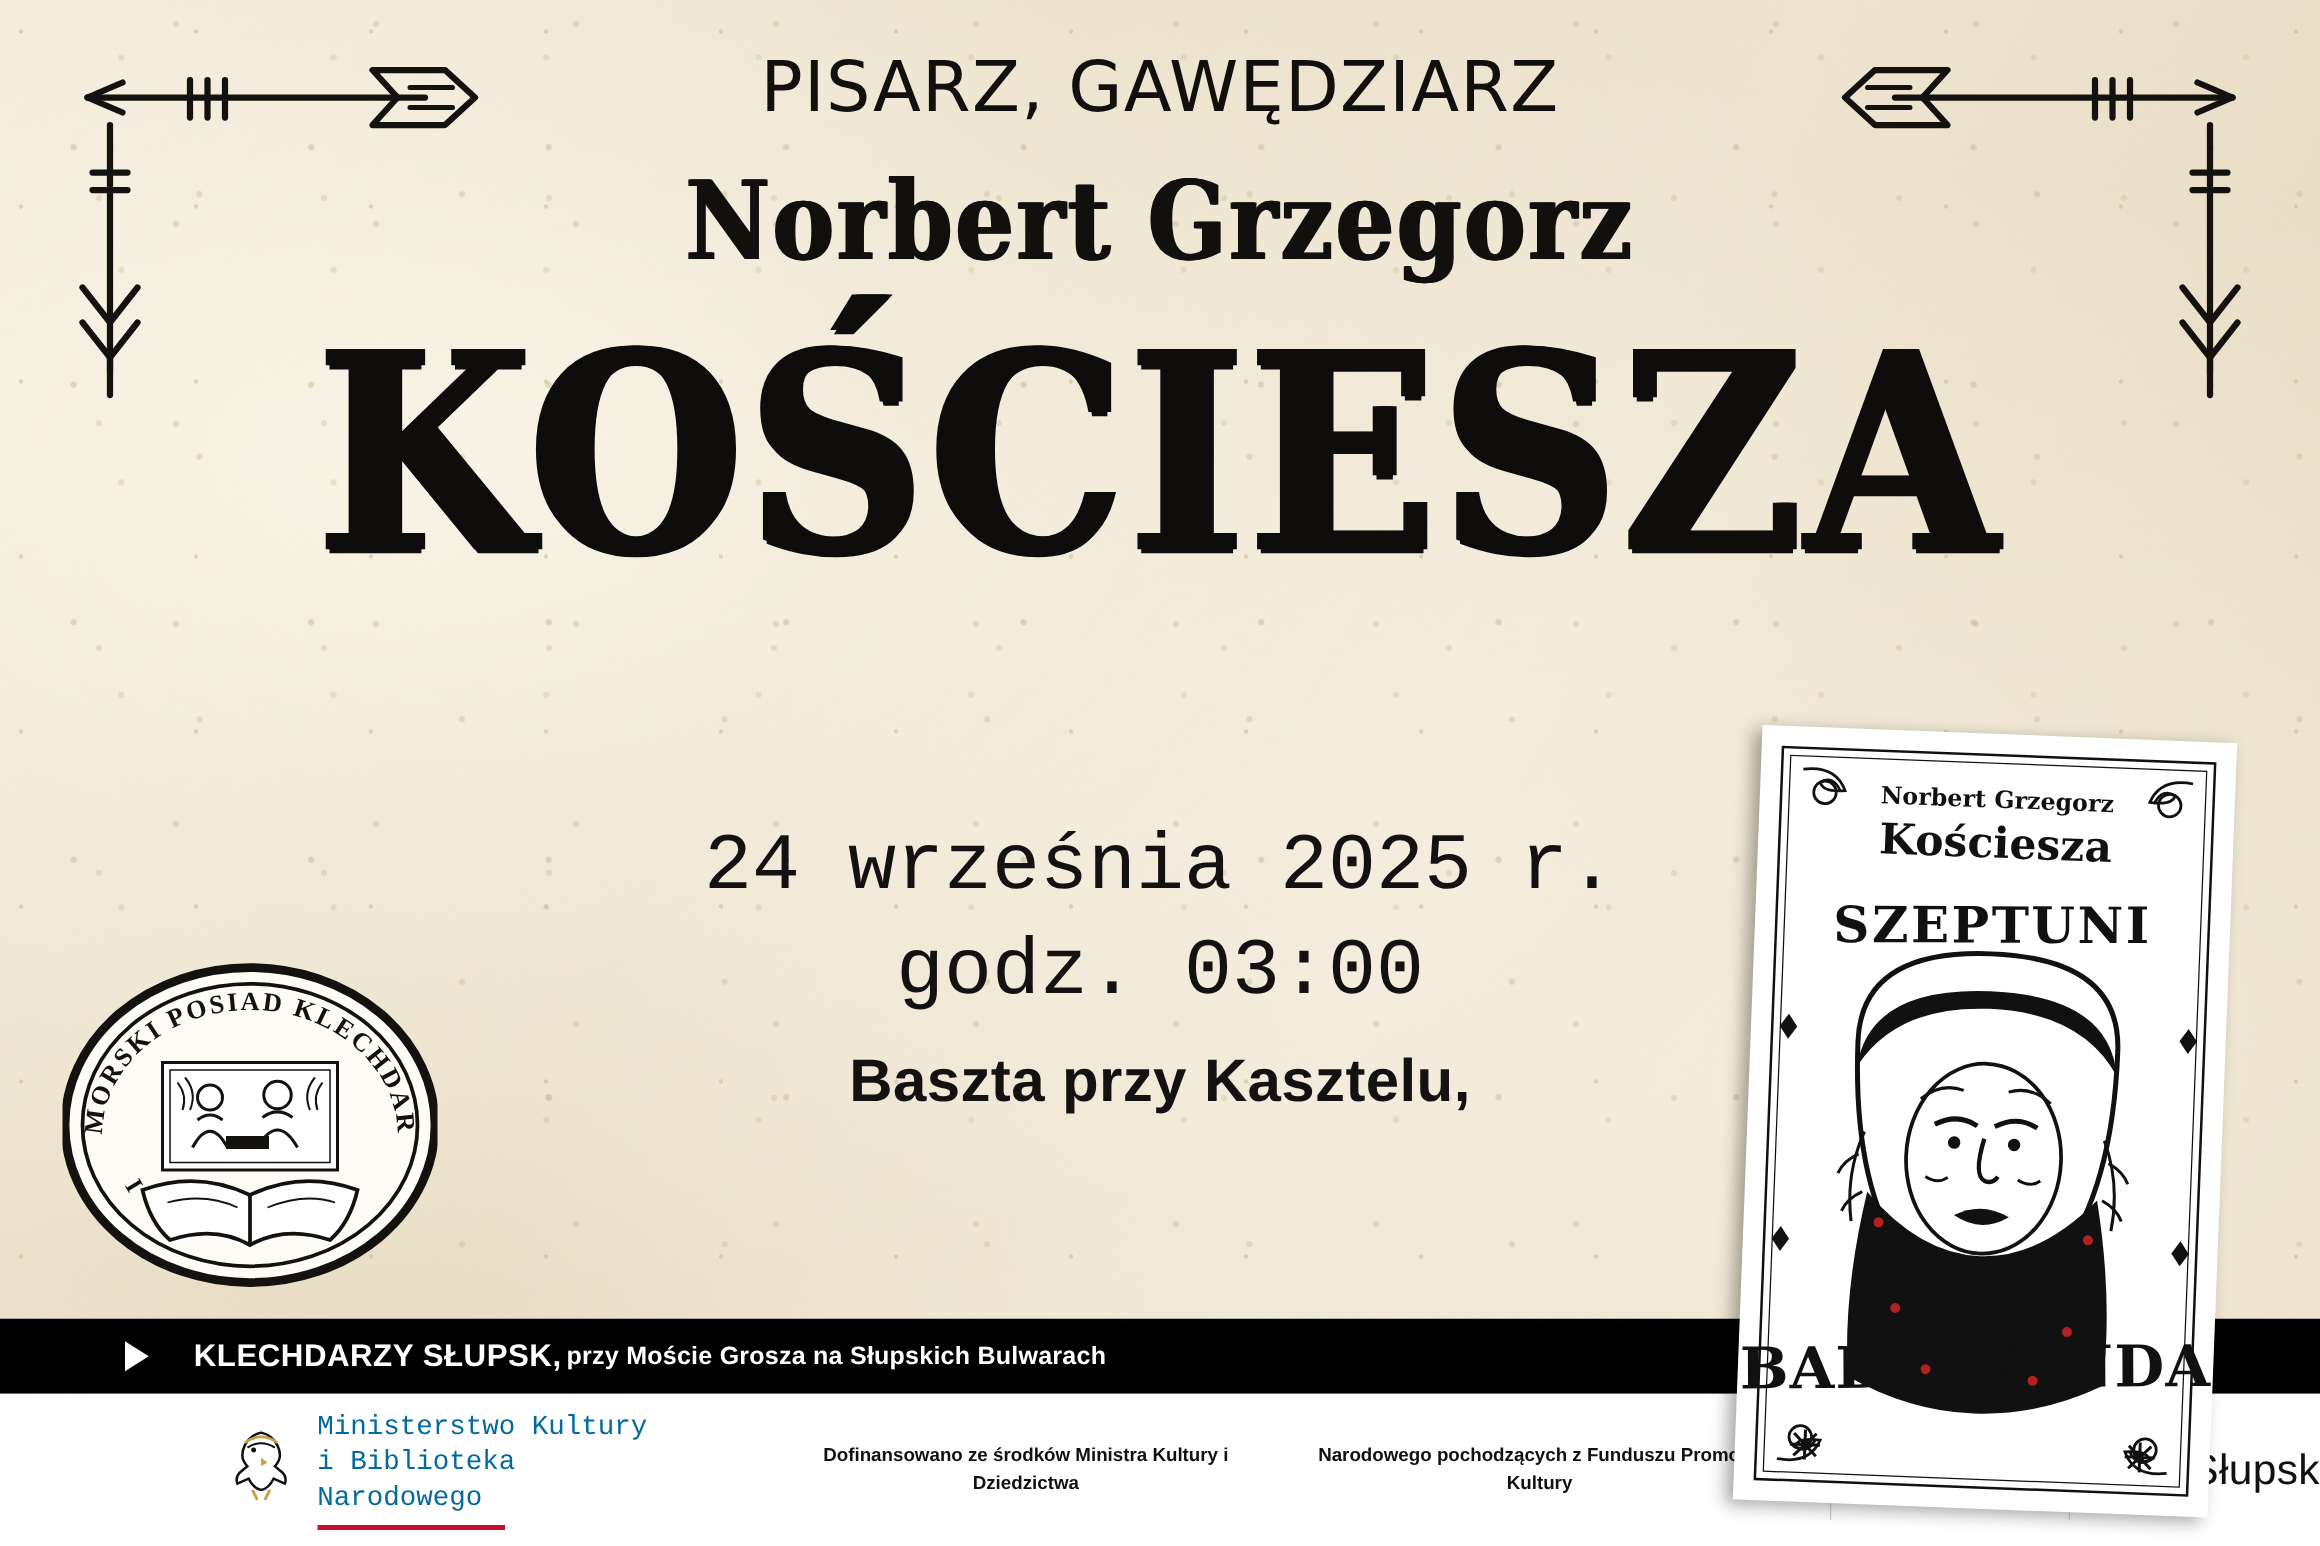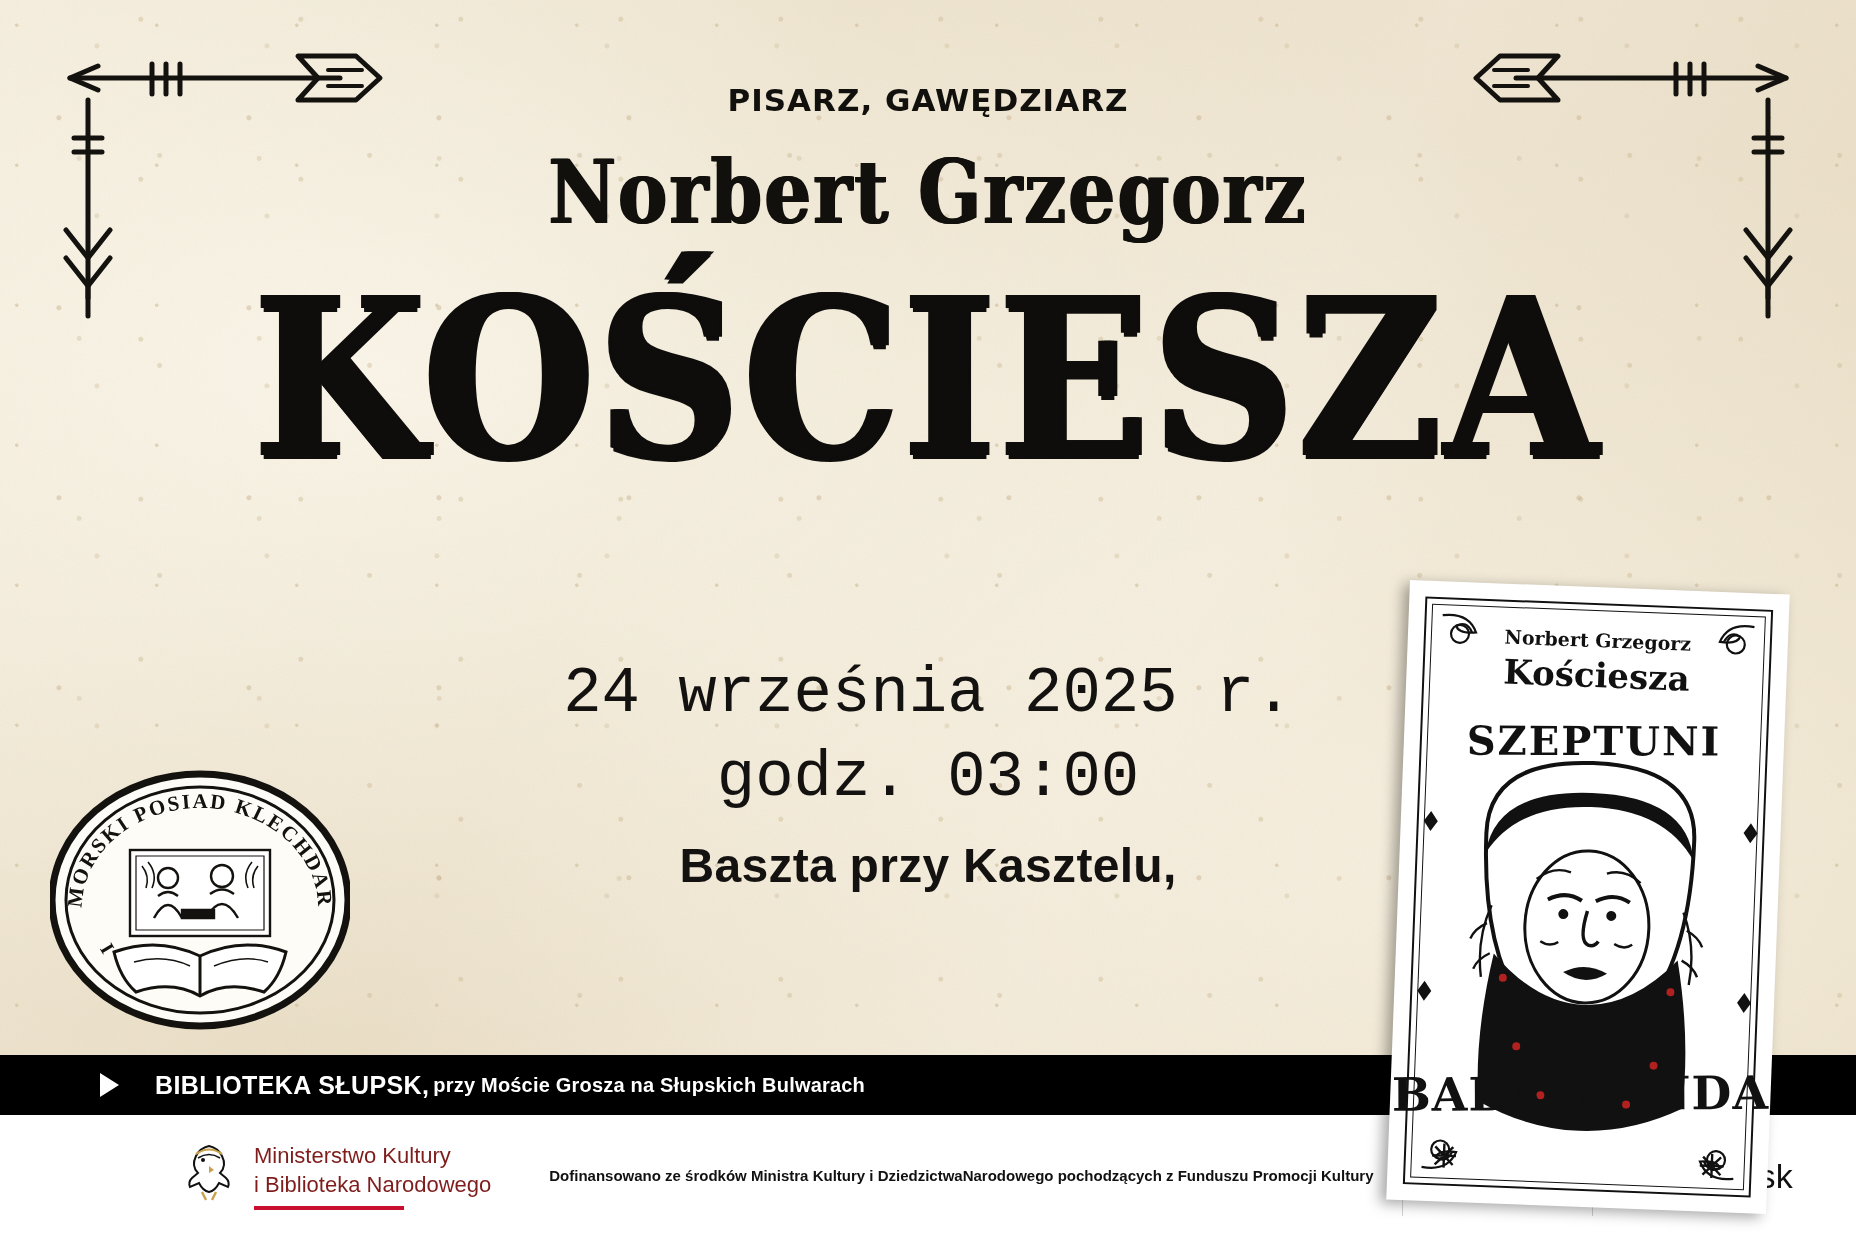--- a/index.html
+++ b/index.html
@@ -42,25 +42,24 @@
 
   
   .head-wrap {
     position: absolute;
     left: 0; right: 0;
     top: 38px;
     text-align: center;
   }
   .kicker {
     font-family: "DejaVu Sans", sans-serif;
-    font-weight: 700;
-    font-size: 31px;
+    font-weight: 400;
+    font-size: 56px;
     letter-spacing: 1px;
     color: #12100d;
-    margin-top: 44px;
   }
   .author {
     font-family: "DejaVu Serif", serif;
     font-weight: 700;
     font-size: 74px;
     letter-spacing: 2px;
     color: #12100d;
     margin-top: 24px;
     transform: scaleY(1.18);
     transform-origin: top center;
@@ -142,23 +141,23 @@
     position: absolute;
     left: 0; top: 1115px;
     width: 1856px; height: 122px;
     background: #fff;
     display: flex;
     align-items: center;
   }
   .f-item { display: flex; align-items: center; height: 100%; }
   .f-mk { margin-left: 178px; }
   .f-mk .mk-text {
-    font-family: Liberation Sans, sans-serif;
+    font-family: Liberation Mono, monospace;
     font-size: 22px;
-    color: #7f1d1d;
+    color: #0369a1;
     line-height: 1.28;
     margin-left: 14px;
   }
   .mk-underline { width: 150px; height: 4px; background: #c8102e; margin-top: 7px; }
 
   .f-dof {
     margin-left: 58px;
     font-size: 15px;
     font-weight: 700;
     line-height: 1.45;
@@ -305,21 +304,21 @@
 
     <g stroke="#14120f" fill="#fff" stroke-width="3">
       <path d="M64 182 q44 -16 86 4 q42 -20 86 -4 q-6 26 -22 40 q-36 -12 -64 4 q-28 -16 -64 -4 q-16 -14 -22 -40 Z"></path>
       <path d="M150 186 v40" stroke-width="3"></path>
       <path d="M84 192 q30 -8 56 4 M164 196 q30 -12 54 -4" stroke-width="1.4" fill="none"></path>
     </g>
   </svg>
 
   <div class="banner">
     <span class="play"></span>
-    <span class="b-strong">BIBLIOTEKA SŁUPSK,</span>
+    <span class="b-strong">KLECHDARZY SŁUPSK,</span>
     <span class="b-rest">przy Moście Grosza na Słupskich Bulwarach</span>
   </div>
 
   <div class="footer">
 
     <div class="f-item f-mk">
       <svg width="62" height="72" viewBox="0 0 62 72">
         <path d="M31 6 q9 2 13 10 q5 10 -2 17 l6 5 q4 4 2 9 l-9 -4 q-4 8 -10 9 q-6 -1 -10 -9 l-9 4 q-2 -5 2 -9 l6 -5 q-7 -7 -2 -17 q4 -8 13 -10 Z" fill="#ffffff" stroke="#111" stroke-width="2"></path>
         <path d="M20 18 q11 -7 22 0" fill="none" stroke="#111" stroke-width="1.6"></path>
         <circle cx="25" cy="20" r="2" fill="#111"></circle>

